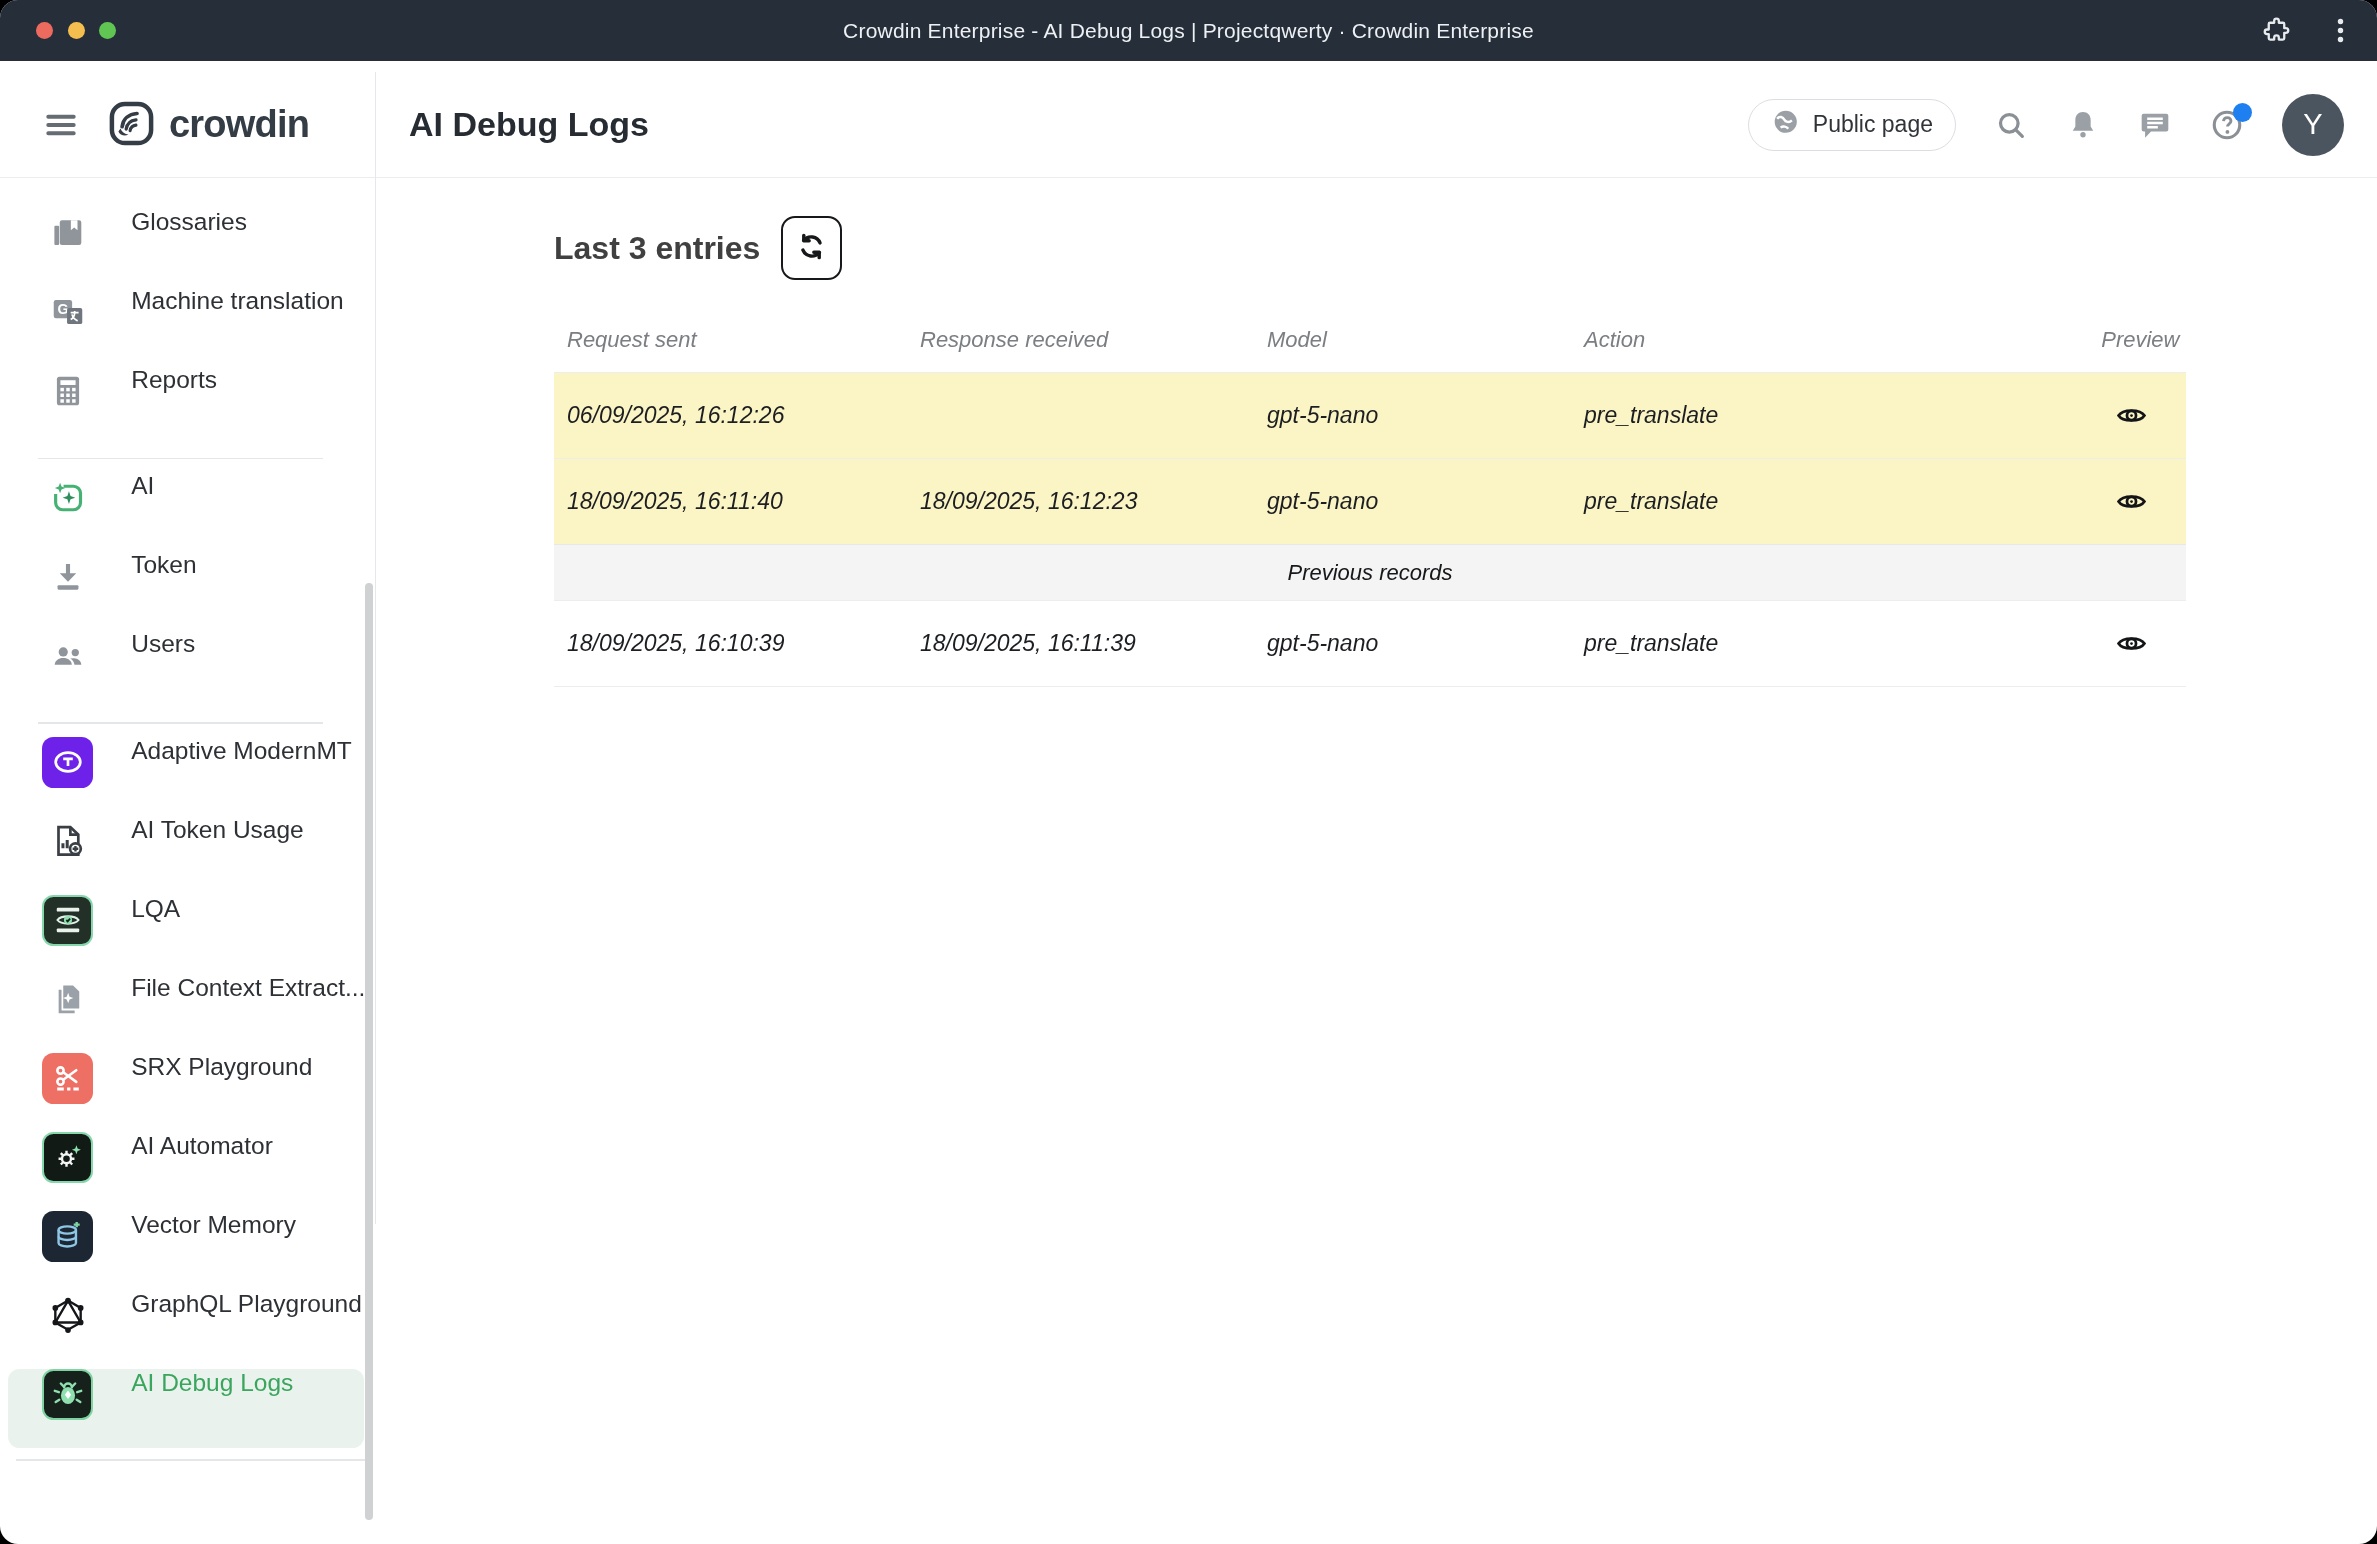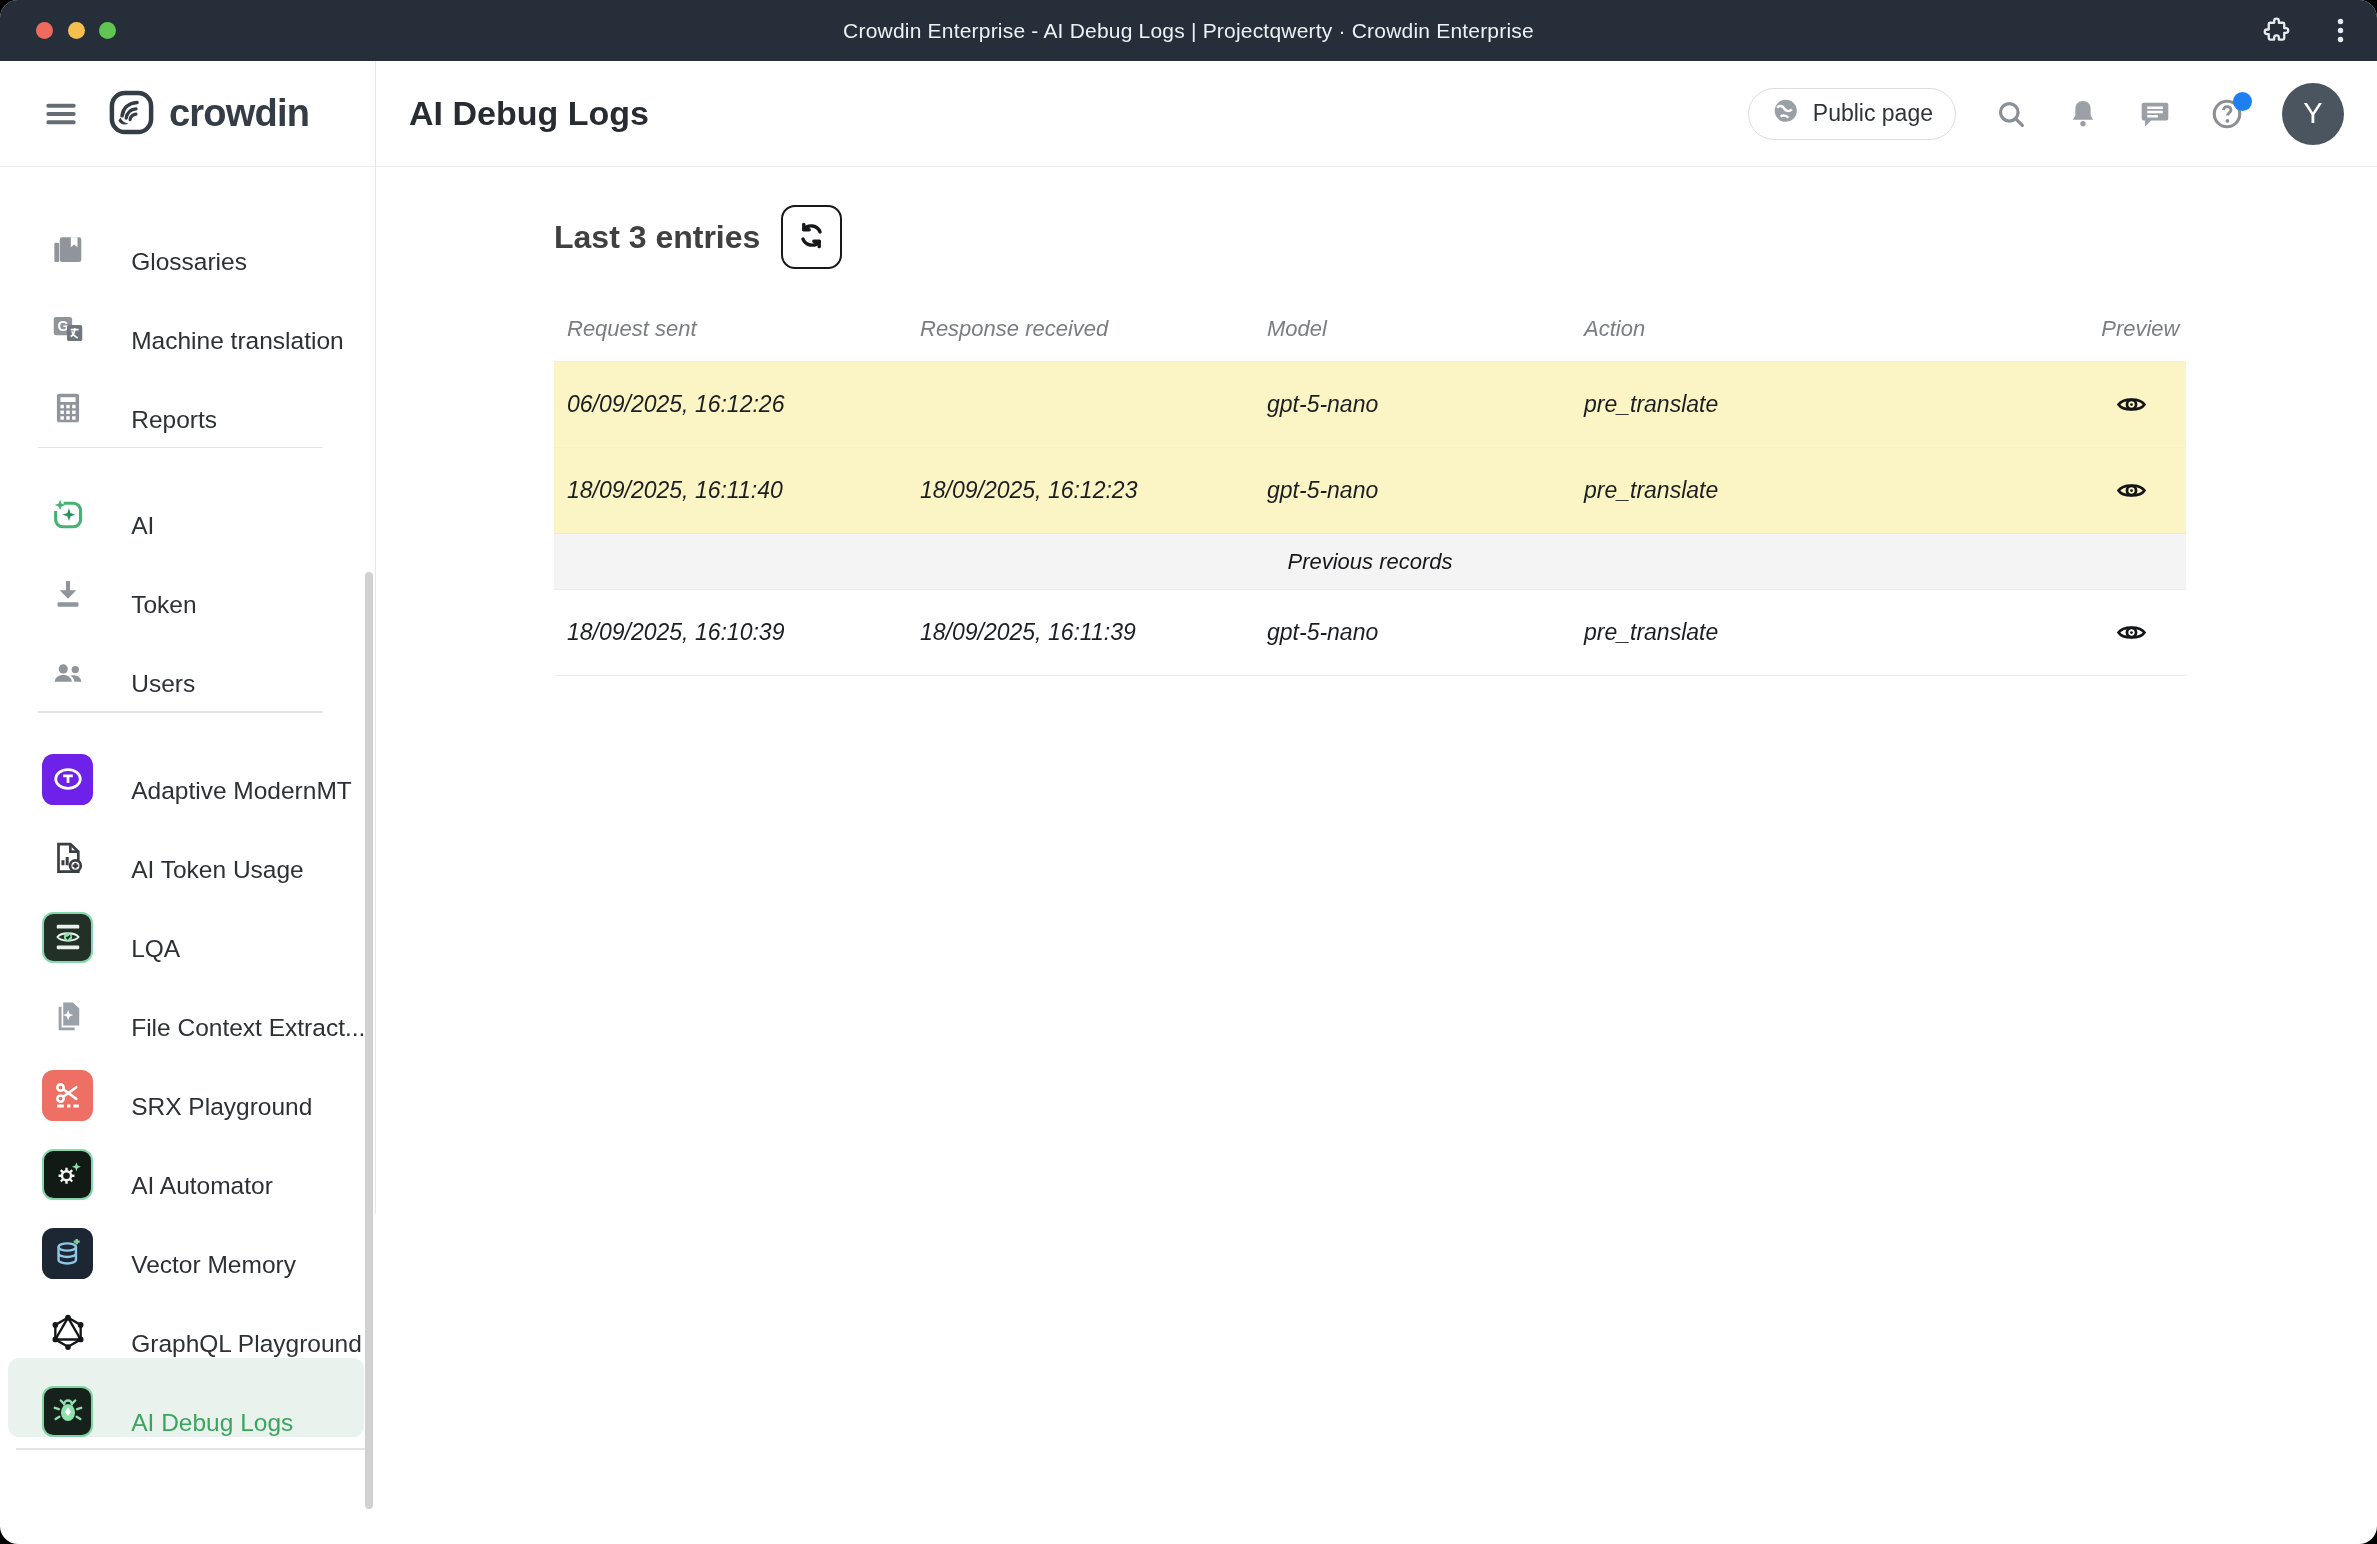--- a/index.html
+++ b/index.html
@@ -8,33 +8,33 @@
 
   
   .chrome { height:61px; background:#262e3a; display:flex; align-items:center; position:relative; }
   .traffic { position:absolute; left:36px; top:0; height:61px; display:flex; align-items:center; gap:14.7px; }
   .light { width:17px; height:17px; border-radius:50%; }
   .chrome-title { margin:0 auto; color:#eef1f3; font-size:21px; letter-spacing:0.2px; }
   .chrome-actions { position:absolute; right:21px; display:flex; align-items:center; gap:33px; }
   .chrome-actions svg { width:31px; height:31px; display:block; }
 
   
-  .app { display:flex; height:1152px; background:#fff; }
+  .app { display:flex; height:1152px; background:#fff;margin-top:11px; }
 
   
   .sidebar { width:376px; flex:0 0 376px; border-right:1.6px solid #e6e7e9; position:relative; }
   .sidebar-header { height:106px; display:flex; align-items:center; padding-left:43px; border-bottom:1.6px solid #eceded; }
   .hamburger { width:46px; display:flex; justify-content:flex-start; cursor:pointer; }
   .hamburger svg { width:36px; height:36px; }
   .brand { display:flex; align-items:center; gap:13px; margin-left:18px; cursor:pointer; }
   .brand svg.badge { width:49px; height:49px; }
   .wordmark { font-size:38px; font-weight:700; color:#343c45; letter-spacing:-0.8px; }
 
   .nav { padding-top:29.5px; }
-  .nav-item { height:79px; display:flex; align-items:flex-end; margin:0 11.5px 0 8.2px; padding-left:34px; border-radius:11.5px; cursor:pointer; }
+  .nav-item { height:79px; display:flex; align-items:flex-start; margin:0 11.5px 0 8.2px; padding-left:34px; border-radius:11.5px; cursor:pointer; }
   .nav-item.active { background:#e9f2ec; }
   .nav-icon { width:51px; height:51px; display:flex; align-items:center; justify-content:center; flex:0 0 51px; }
   .nav-icon svg { width:38px; height:38px; }
   .app-badge { width:51px; height:51px; border-radius:11.5px; display:flex; align-items:center; justify-content:center; }
   .app-badge svg { width:36px; height:36px; }
   .nav-label { margin-left:38px; font-size:24.5px; font-weight:500; color:#2d3035; white-space:nowrap; }
   .nav-item.active .nav-label { color:#3aa55d; }
   .nav-divider { height:1.6px; background:#e5e6e7; margin:13px 52px 13px 38px; }
   .sidebar-bottom-divider { margin:11.5px 9.8px 0 16.4px; }
   .scroll-thumb { position:absolute; right:2.5px; top:511px; width:7.4px; height:937px; border-radius:4.1px; background:#cfd1d3; }

